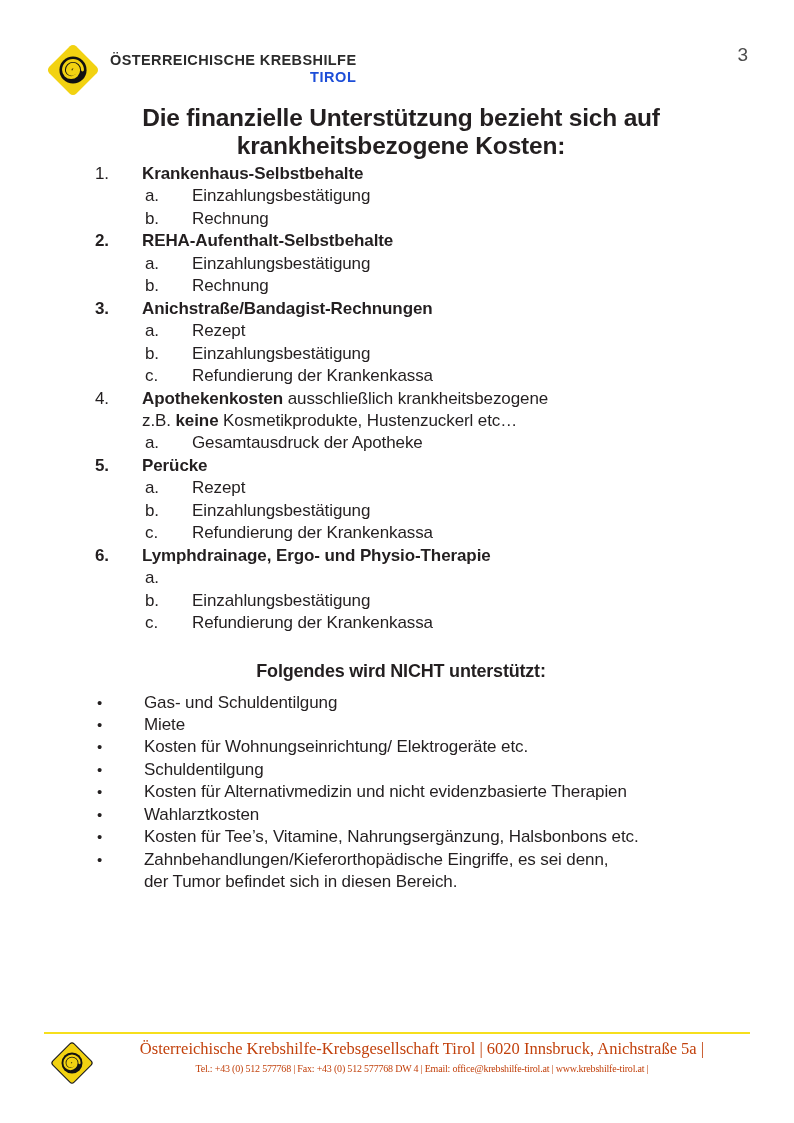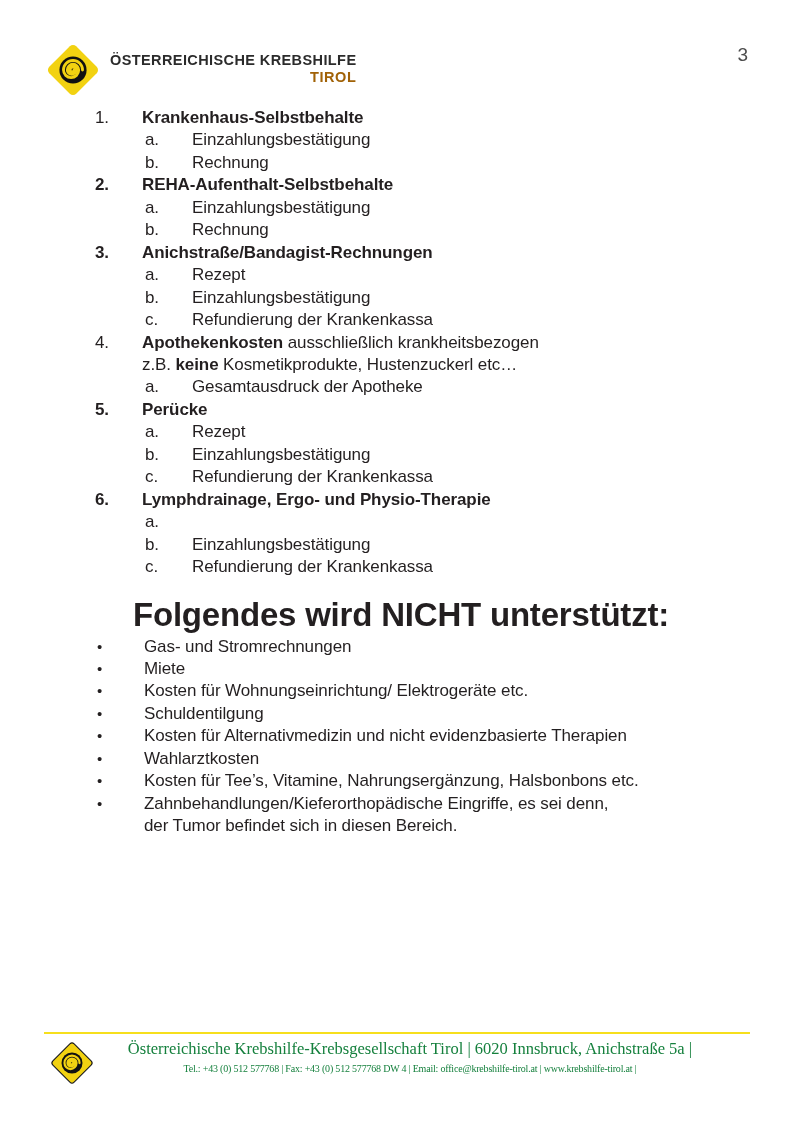--- a/index.html
+++ b/index.html
@@ -10,42 +10,42 @@
     background:#ffffff;
     font-family:"Liberation Sans", sans-serif;
     color:#231f20;
     overflow:hidden;
   }
   
   .header{position:absolute;top:41px;left:44px;display:flex;align-items:center;text-align:right;}
   .logo-svg{display:block;}
   .org-block{margin-left:8px;margin-top:-2px;}
   .org-line1{font-size:14.5px;font-weight:700;letter-spacing:0.4px;line-height:17px;color:#2b2b2b;}
-  .org-line2{font-size:14.5px;font-weight:700;letter-spacing:0.6px;line-height:17px;color:#a16207;}
+  .org-line2{font-size:14.5px;font-weight:700;letter-spacing:0.6px;line-height:17px;color:#1d4ed8;}
   .page-number{position:absolute;top:44px;right:46px;font-size:19px;color:#4d4d4d;}
 
   
   .content{position:absolute;left:95px;top:104px;width:612px;}
   .doc-title{font-size:24.5px;font-weight:700;line-height:28px;text-align:center;letter-spacing:-0.2px;}
   .list-block{margin-top:3px;}
   .row{display:flex;font-size:17px;line-height:22.45px;letter-spacing:-0.1px;}
   .row .c1{flex:0 0 47px;width:47px;}
   .row.sub{padding-left:50px;}
   .row .txt{flex:1 1 auto;white-space:nowrap;}
   .b{font-weight:700;}
   .bullet{font-size:15px;padding-left:2px;}
-  .heading2{margin-top:22px;font-size:33px;font-weight:700;line-height:28px;text-align:center;letter-spacing:-0.2px;}
+  .heading2{margin-top:22px;font-size:18px;font-weight:700;line-height:28px;text-align:center;letter-spacing:-0.2px;}
   .bullets-block{margin-top:7px;}
 
   
   .footer-rule{position:absolute;left:44px;top:1032px;width:706px;height:2px;background:#f6df1c;}
   .footer-logo{position:absolute;left:48px;top:1039px;}
   .footer-text{
-    position:absolute;left:84px;top:1038px;width:652px;
-    text-align:center;font-family:"Liberation Serif", serif;color:#15803d;
+    position:absolute;left:96px;top:1038px;width:652px;
+    text-align:center;font-family:"Liberation Serif", serif;color:#c2410c;
   }
   .footer-line1{font-size:16.5px;line-height:22px;white-space:nowrap;}
   .footer-line2{font-size:10px;line-height:18px;letter-spacing:-0.2px;white-space:nowrap;}
 </style>
 </head>
 <body>
 
 <div class="page">
 
   <div class="header">
@@ -59,20 +59,24 @@
       </svg>
     </span>
     <div class="org-block">
       <div class="org-line1">ÖSTERREICHISCHE KREBSHILFE</div>
       <div class="org-line2">TIROL</div>
     </div>
   </div>
   <div class="page-number">3</div>
 
   <div class="content">
+    <div class="doc-title">
+      <div>Die finanzielle Unterstützung bezieht sich auf</div>
+      <div>krankheitsbezogene Kosten:</div>
+    </div>
 
     <div class="list-block">
         <div class="row">
           <span class="c1">1.</span>
           <span class="txt"><span class="b">Krankenhaus-Selbstbehalte</span></span>
         </div>
         <div class="row sub">
           <span class="c1">a.</span>
           <span class="txt">Einzahlungsbestätigung</span>
         </div>
@@ -103,21 +107,21 @@
         <div class="row sub">
           <span class="c1">b.</span>
           <span class="txt">Einzahlungsbestätigung</span>
         </div>
         <div class="row sub">
           <span class="c1">c.</span>
           <span class="txt">Refundierung der Krankenkassa</span>
         </div>
         <div class="row">
           <span class="c1">4.</span>
-          <span class="txt"><span class="b">Apothekenkosten</span><span> ausschließlich krankheitsbezogen</span></span>
+          <span class="txt"><span class="b">Apothekenkosten</span><span> ausschließlich krankheitsbezogene</span></span>
         </div>
         <div class="row">
           <span class="c1"></span>
           <span class="txt"><span>z.B. </span><span class="b">keine</span><span> Kosmetikprodukte, Hustenzuckerl etc…</span></span>
         </div>
         <div class="row sub">
           <span class="c1">a.</span>
           <span class="txt">Gesamtausdruck der Apotheke</span>
         </div>
         <div class="row">
@@ -151,21 +155,21 @@
           <span class="c1">c.</span>
           <span class="txt">Refundierung der Krankenkassa</span>
         </div>
       </div>
 
     <div class="heading2">Folgendes wird NICHT unterstützt:</div>
 
     <div class="bullets-block">
         <div class="row">
           <span class="c1 bullet">•</span>
-          <span class="txt">Gas- und Stromrechnungen</span>
+          <span class="txt">Gas- und Schuldentilgung</span>
         </div>
         <div class="row">
           <span class="c1 bullet">•</span>
           <span class="txt">Miete</span>
         </div>
         <div class="row">
           <span class="c1 bullet">•</span>
           <span class="txt">Kosten für Wohnungseinrichtung/ Elektrogeräte etc.</span>
         </div>
         <div class="row">

